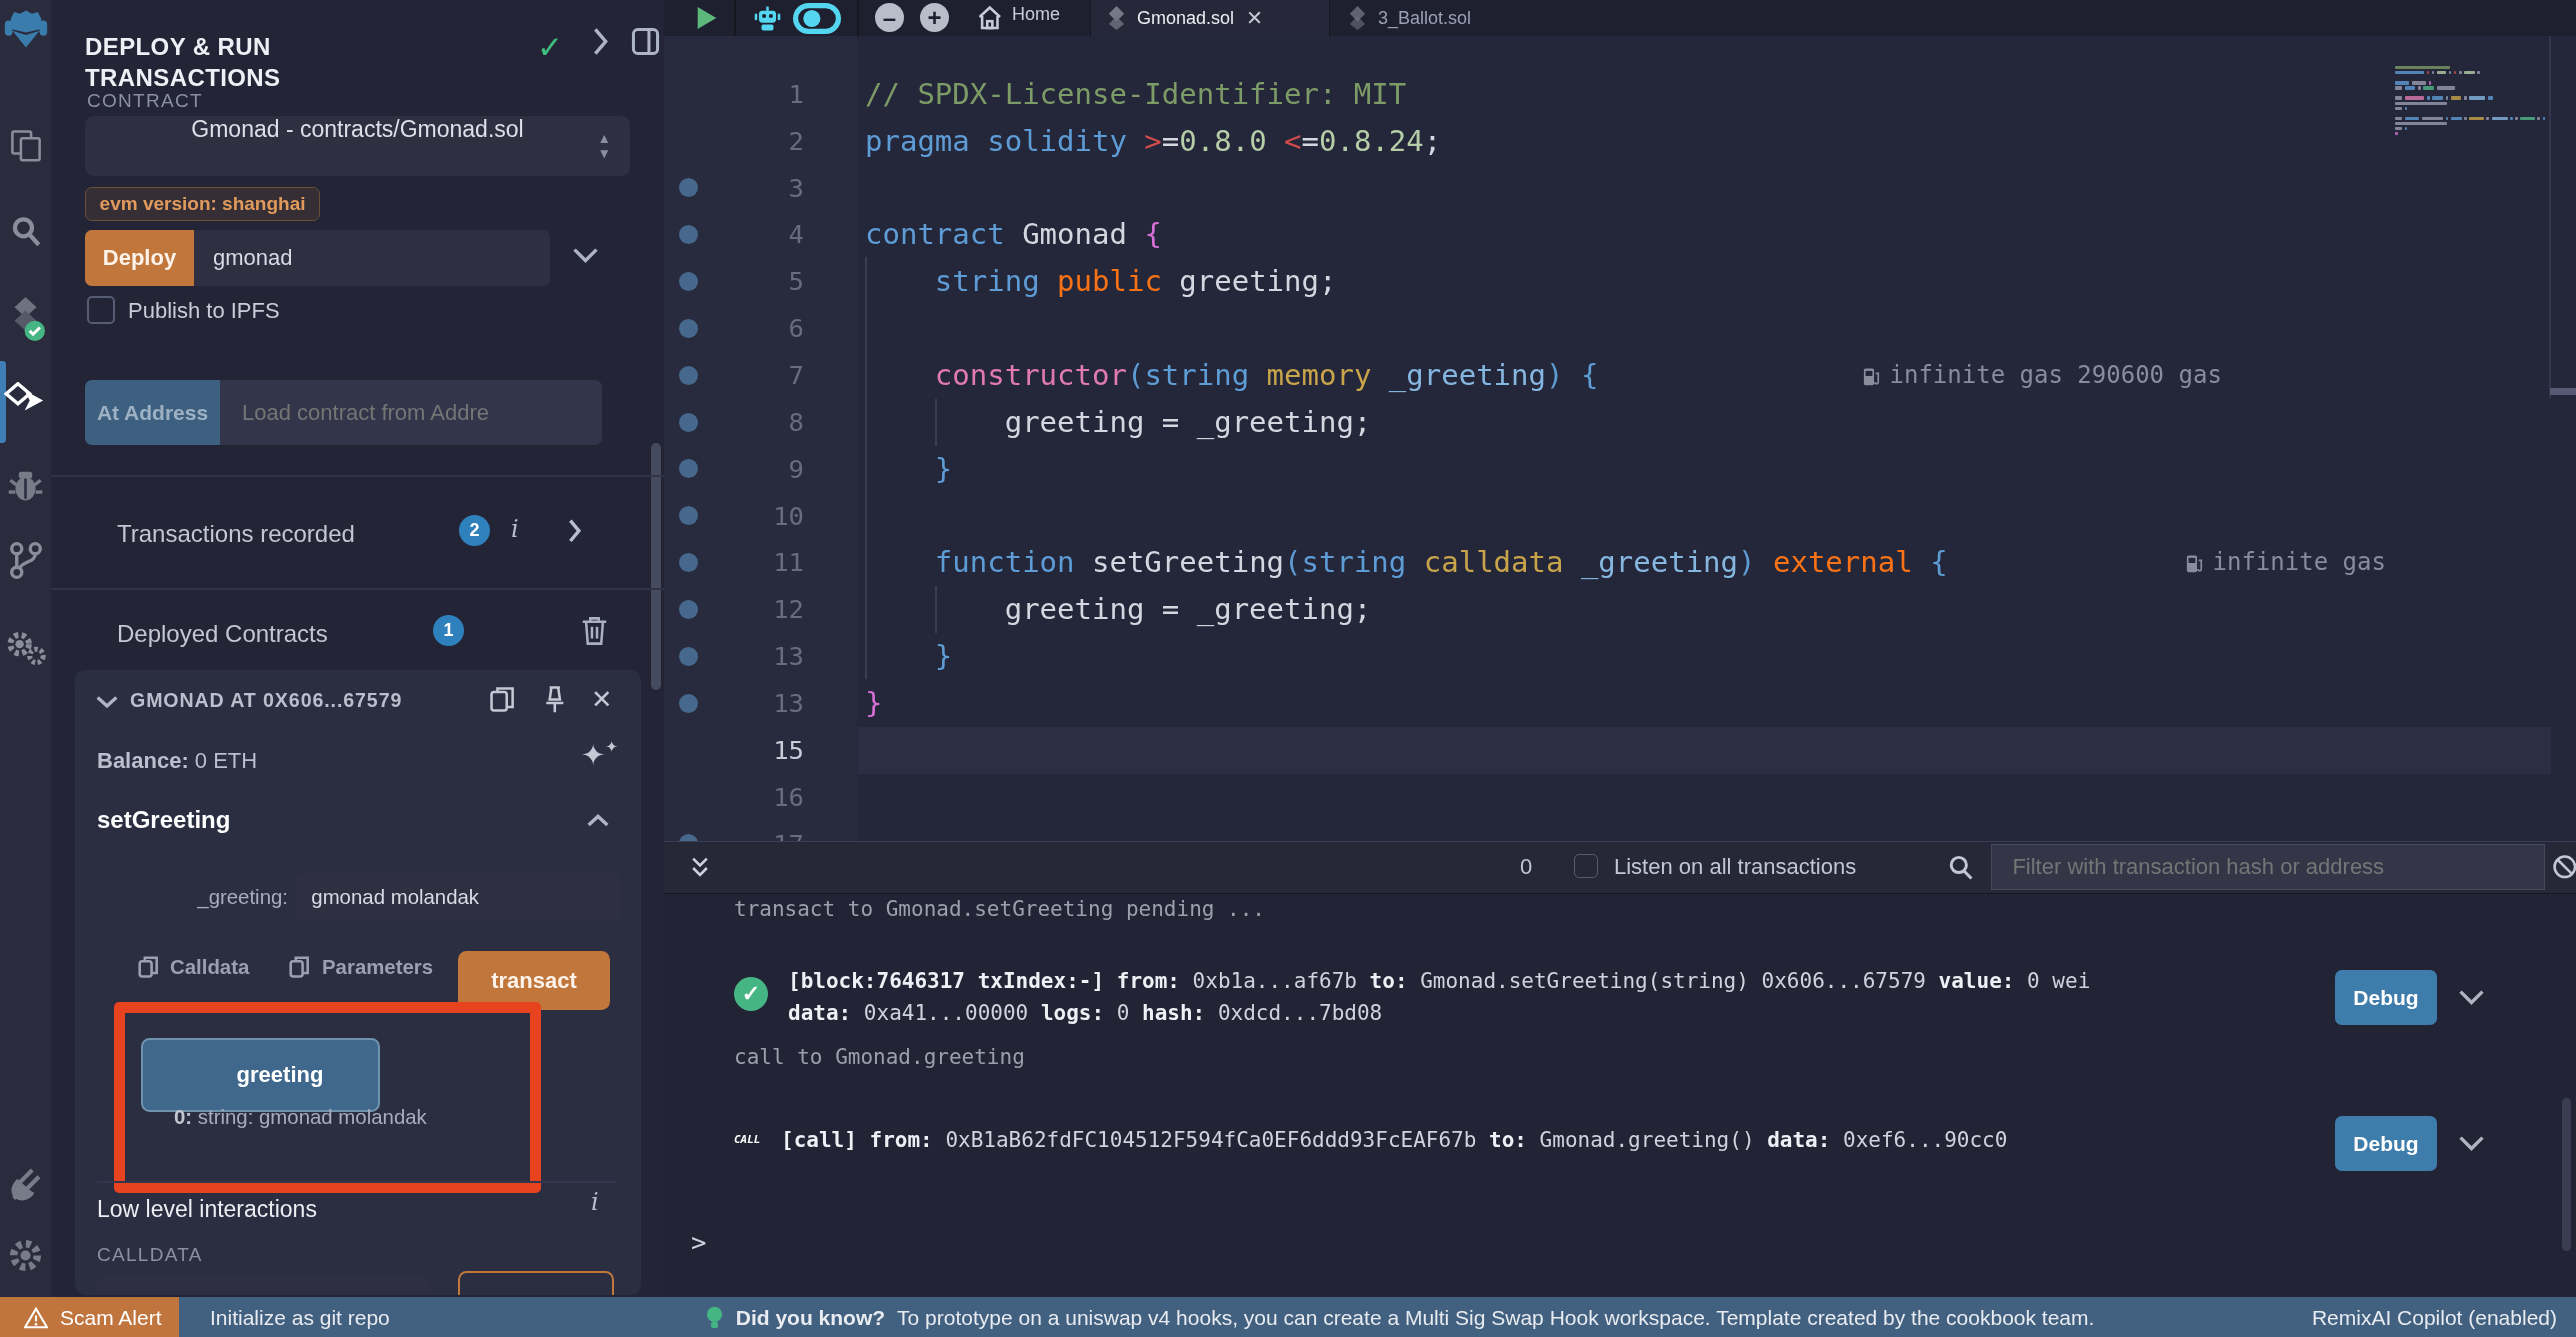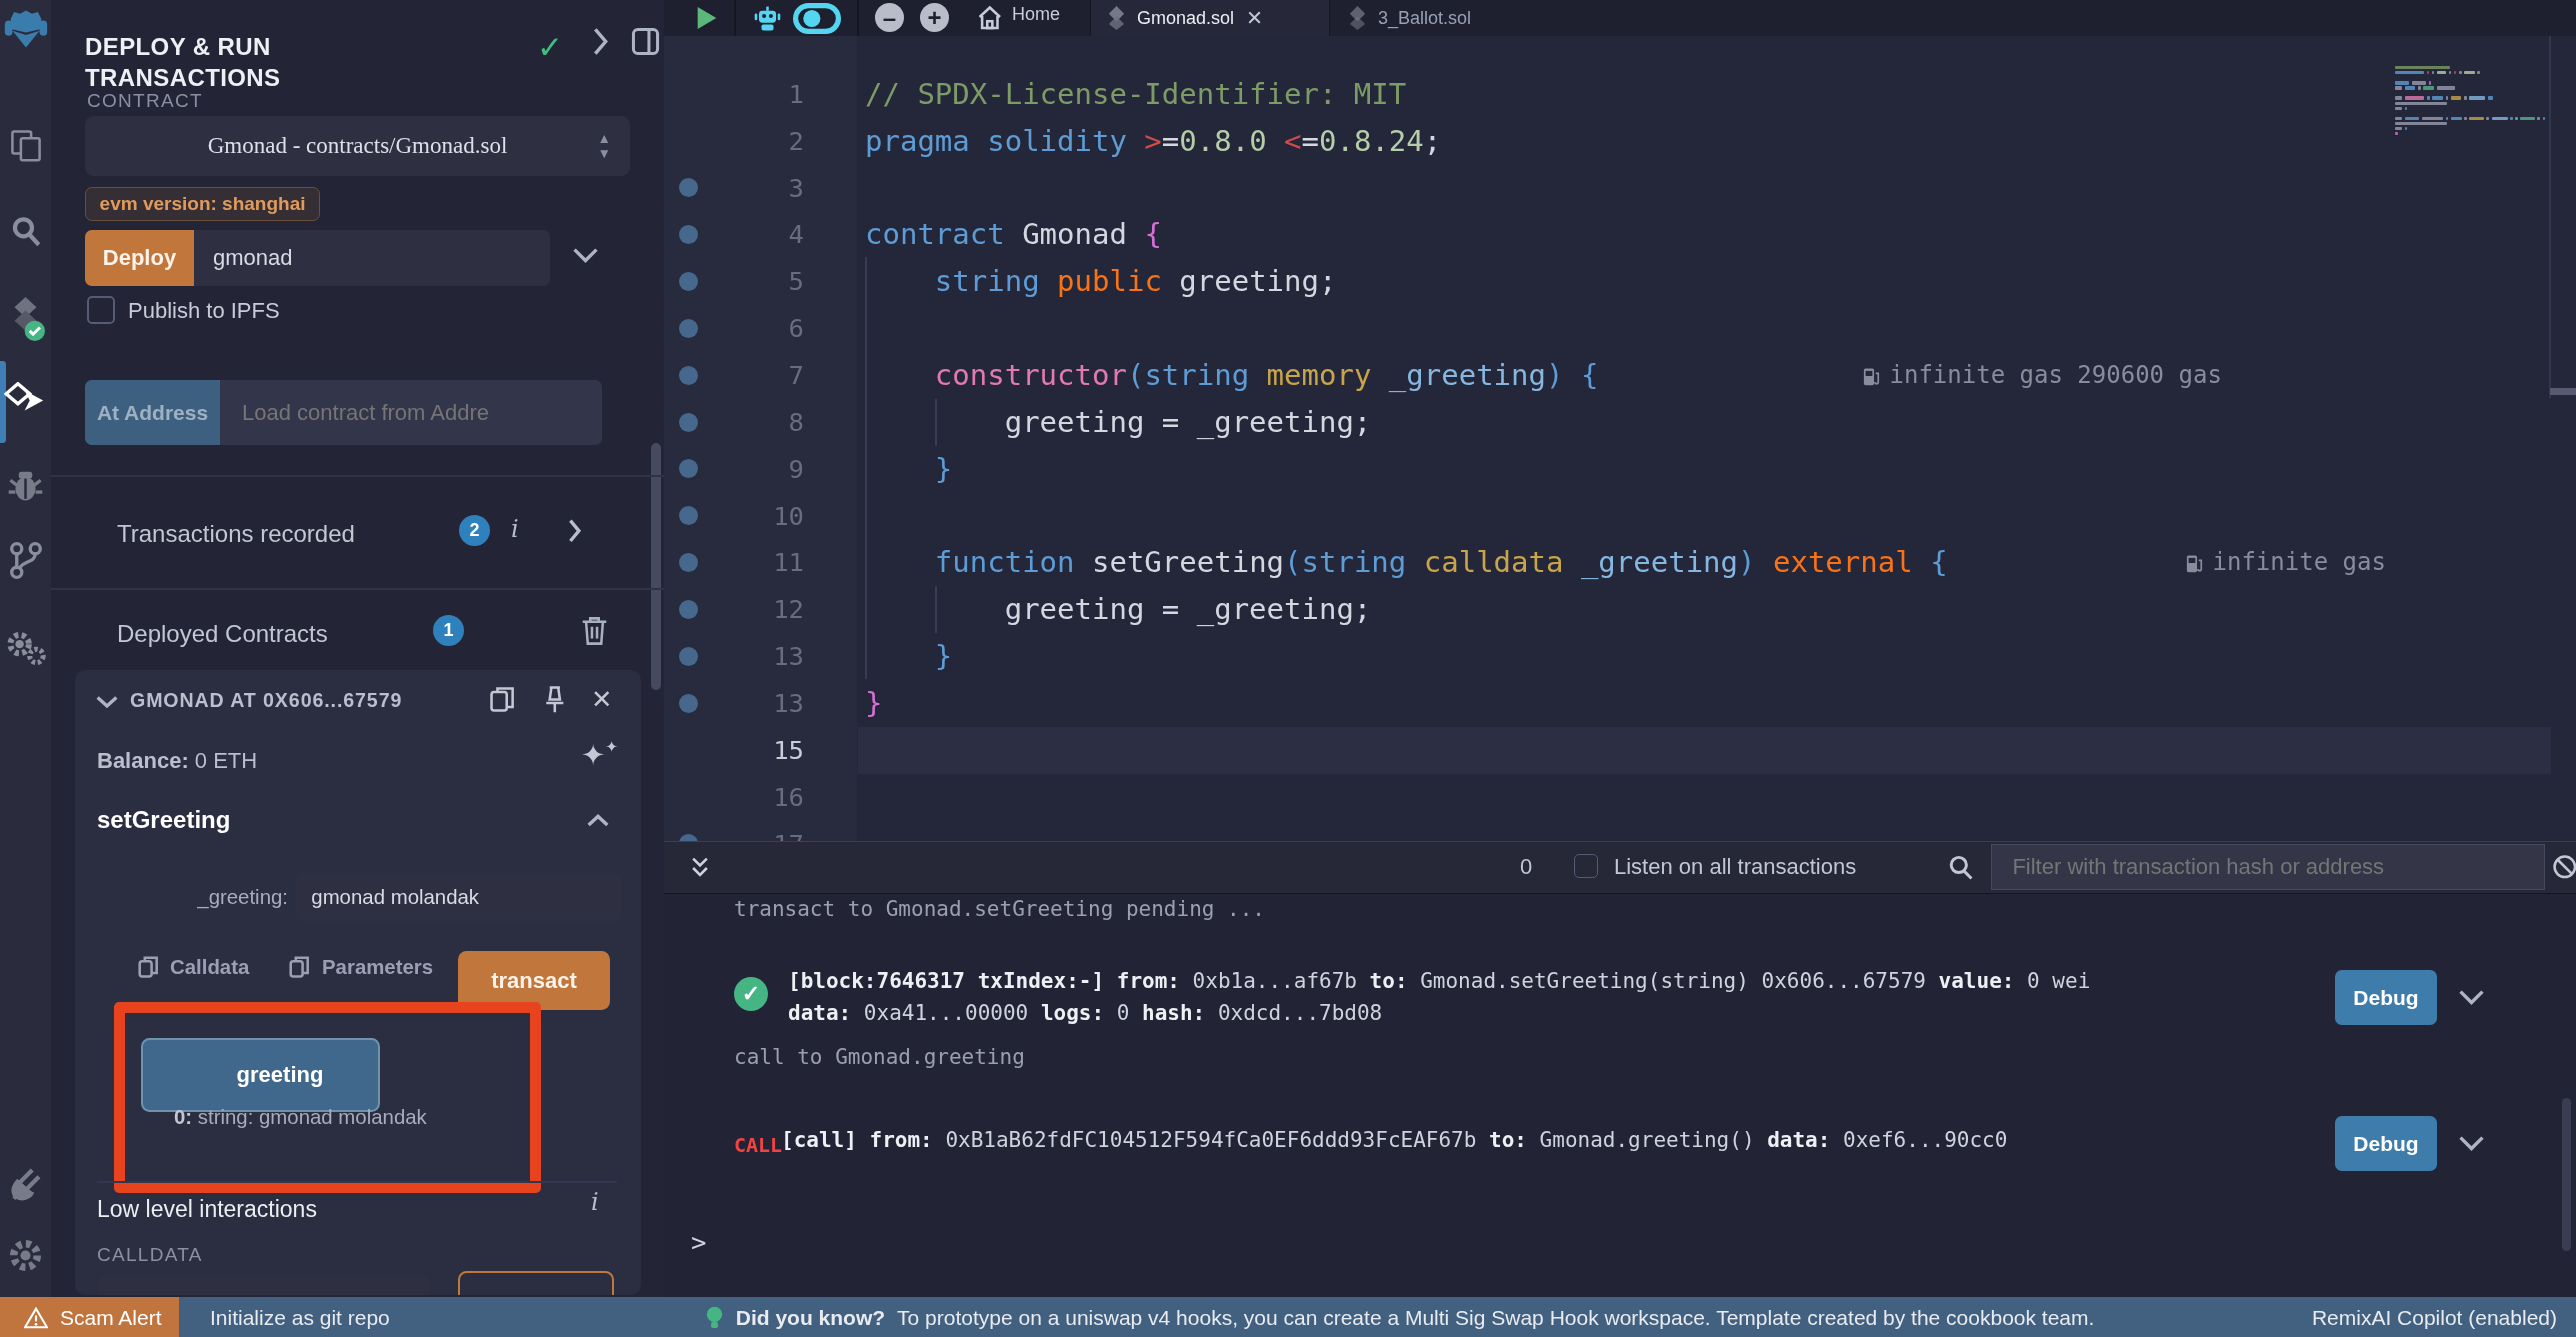--- a/index.html
+++ b/index.html
@@ -12,21 +12,21 @@
   
   .rail{left:0;top:0;width:51px;height:1297px;background:#2a2b3d;border-right:1.7px solid #1c1d2b;}
   .rail-item{left:0;width:51px;display:flex;justify-content:center;}
   .active-bar{left:0;top:361px;width:6px;height:82px;background:#3f7fb5;border-radius:0 3.4px 3.4px 0;}
 
   
   .panel{left:51px;top:0;width:613px;height:1297px;background:#232436;overflow:hidden;}
   .panel-title{left:34px;top:15.3px;width:358px;font-size:24px;font-weight:700;color:#eef0f5;line-height:31px;letter-spacing:0.4px;}
   .lbl-sm{font-size:19px;color:#8a90a2;letter-spacing:1.3px;}
   .select{left:34px;top:116px;width:545px;height:60px;background:#2e3042;border-radius:8.5px;
-          display:flex;align-items:center;justify-content:center;font-size:23px;color:#dde0e8;font-family:Liberation Serif, serif;}
+          display:flex;justify-content:center;font-size:23px;color:#dde0e8;}
   .updown{position:absolute;right:19px;top:14.5px;color:#8a90a2;font-size:13.6px;line-height:15.3px;text-align:center;}
   .evm-badge{left:34px;top:187px;padding:5.1px 13.6px;background:#352f35;border:1.7px solid #6a5038;border-radius:6.8px;
              font-size:19px;font-weight:700;color:#e09a5d;}
   .btn{display:flex;align-items:center;justify-content:center;font-weight:700;cursor:pointer;}
   .btn-orange{background:#c1763c;color:#fdf3ea;border-radius:6.8px;}
   .deploy-btn{left:34px;top:230px;width:109px;height:56px;font-size:22px;border-radius:6.8px 0 0 6.8px;}
   .deploy-input{left:143px;top:230px;width:356px;height:56px;background:#2e3042;border:none;border-radius:0 6.8px 6.8px 0;
                 color:#d8dbe4;font-size:22px;padding:0 0 0 19px;box-sizing:border-box;font-family:"Liberation Sans",sans-serif;}
   .chk{background:transparent;border:2.6px solid #565c73;border-radius:5.1px;}
   .ataddr-btn{left:34px;top:380px;width:135px;height:65px;background:#3d6080;color:#9db1c3;font-size:21px;border-radius:6.8px 0 0 6.8px;}
@@ -83,21 +83,21 @@
   .terminal{left:0;top:841px;width:1912px;height:456px;background:#222334;border-top:1.7px solid #3b3e54;}
   .term-head{left:0;top:0;width:1912px;height:51px;background:#262838;border-bottom:0.9px solid #15161f;}
   .filter-input{left:1327px;top:1.7px;width:554px;height:46px;background:#343648;border:0.9px solid #454a5f;
                 color:#8a90a4;font-size:22px;padding:0 0 0 20.4px;box-sizing:border-box;font-family:"Liberation Sans",sans-serif;}
   .term-line{position:absolute;font-size:21px;color:#9aa0ae;font-family:"DejaVu Sans Mono",monospace;white-space:nowrap;}
   .tx-text{position:absolute;font-size:21px;line-height:31.5px;color:#cfd3dd;font-family:"DejaVu Sans Mono",monospace;white-space:nowrap;}
   .tx-text b{color:#eef0f5;}
   .debug-btn{width:102px;height:55px;background:#3e7cab;border-radius:6.8px;color:#fff;font-size:21px;}
   .check-circle{width:34px;height:34px;border-radius:50%;background:#46b584;display:flex;align-items:center;
                 justify-content:center;color:#fff;font-size:22px;font-weight:700;}
-  .call-label{font-size:20px;font-weight:700;color:#ef4444;font-family:"DejaVu Sans Mono",monospace;}
+  .call-label{font-size:11px;font-style:italic;font-weight:700;color:#ffffff;font-family:"DejaVu Sans Mono",monospace;}
 
   
   .statusbar{left:0;top:1297px;width:2576px;height:41px;background:#42607f;display:flex;align-items:center;font-size:21px;color:#e8ebf0;}
   .scam{width:179px;height:41px;background:#c0753e;display:flex;align-items:center;gap:12px;padding-left:24px;box-sizing:border-box;
         color:#fff;font-size:21px;flex:0 0 auto;}
 </style>
 </head>
 <body>
 
 <div class="app">

